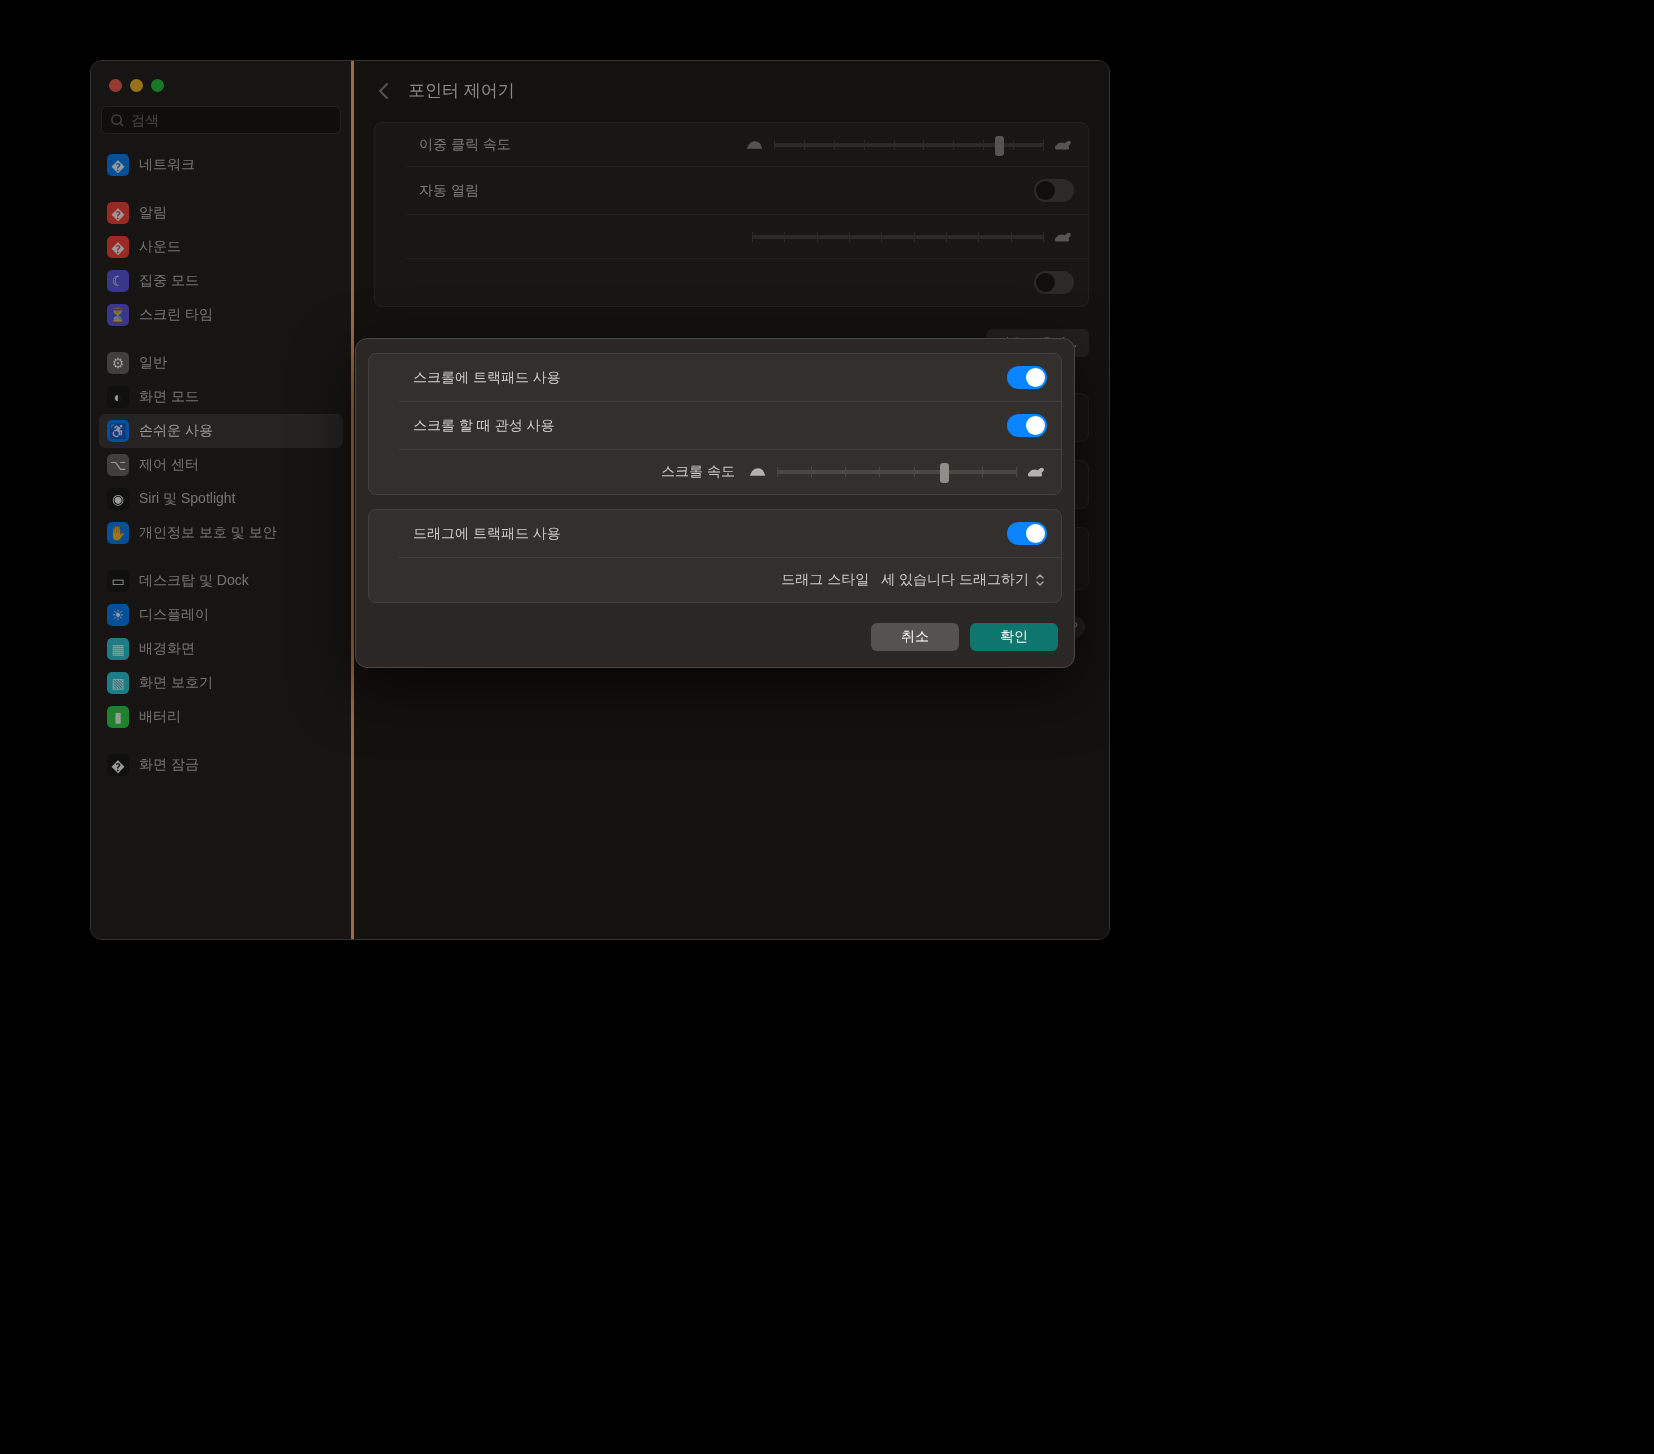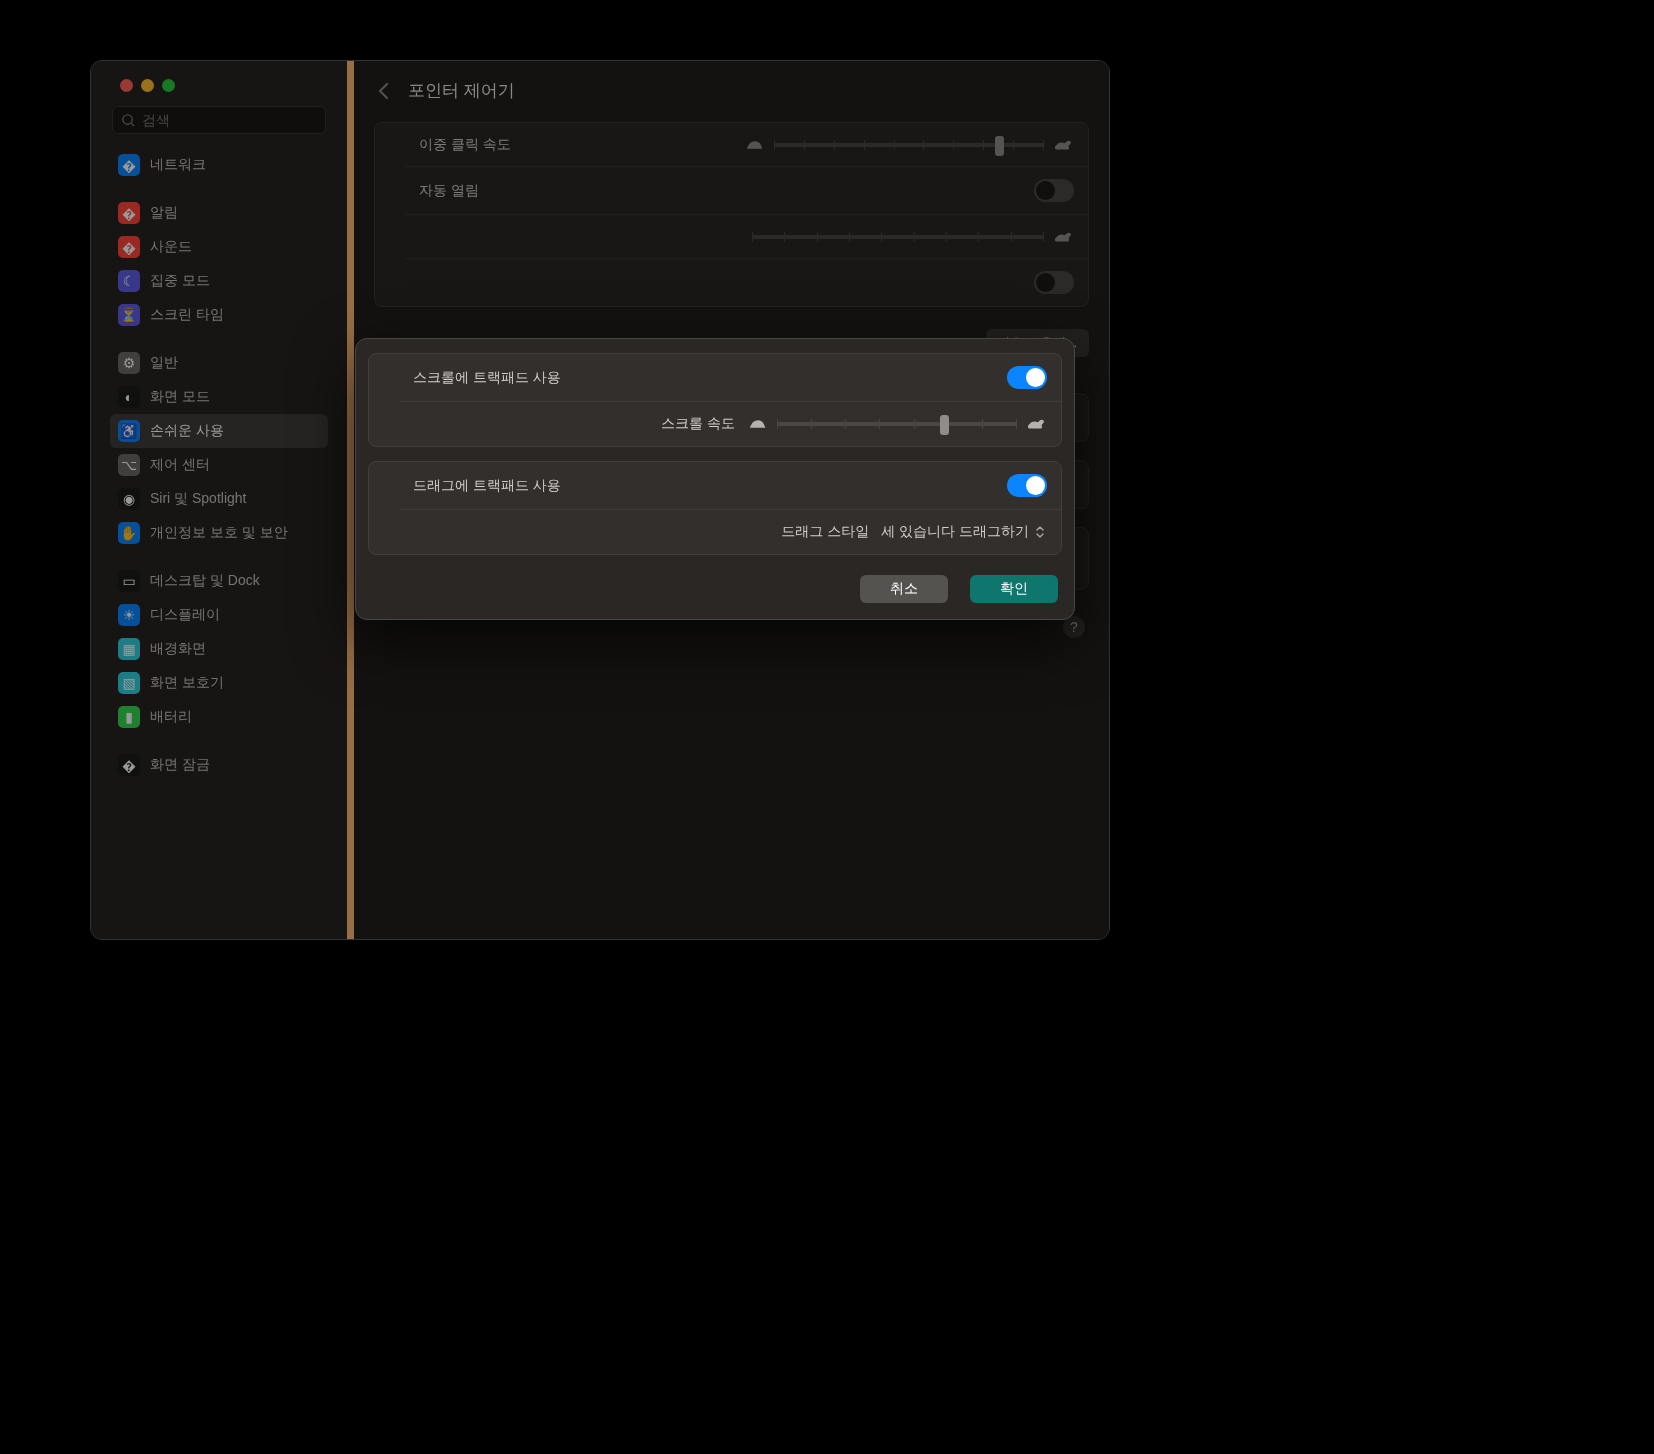--- a/index.html
+++ b/index.html
@@ -21,24 +21,24 @@
       background: #1c1a19;
       border-radius: 12px;
       border: 1px solid #353331;
       display: flex;
       overflow: hidden;
       box-shadow: 0 20px 60px rgba(0,0,0,0.8);
     }
     .sidebar {
       width: 263px;
       background: #262321;
-      border-right: 7px solid #fdba74;
+      border-right: 3px solid #fdba74;
       display: flex;
       flex-direction: column;
-      padding: 10px 19px;
+      padding: 10px 8px;
       overflow: hidden;
     }
     .traffic-lights {
       display: flex;
       gap: 8px;
       padding: 8px 10px 14px;
     }
     .tl { width: 13px; height: 13px; border-radius: 50%; }
     .tl-red { background: #ff5f57; }
     .tl-yellow { background: #febc2e; }
@@ -233,21 +233,21 @@
       background: #322f2c;
       border: 1px solid #43403c;
       border-radius: 8px;
       margin: 4px 0 14px;
     }
     .sheet .prow { border-bottom: 1px solid #403d39; }
     .sheet .prow:last-child { border-bottom: none; justify-content: flex-end; }
     .sheet-footer {
       display: flex;
       justify-content: flex-end;
-      gap: 22px;
+      gap: 11px;
       padding: 6px 4px 6px;
     }
     .btn {
       border: none;
       border-radius: 6px;
       padding: 5px 20px;
       font-size: 14px;
       color: #fff;
       min-width: 88px;
     }
@@ -483,20 +483,24 @@
     <div class="help-circle">?</div>
   </div>
 
   <div class="overlay"></div>
 </div>
 
 <div class="sheet">
   <div class="panel">
     <div class="prow">
       <div class="prow-label">스크롤에 트랙패드 사용</div>
+      <div class="toggle on"></div>
+    </div>
+    <div class="prow">
+      <div class="prow-label">스크롤 할 때 관성 사용</div>
       <div class="toggle on"></div>
     </div>
     <div class="prow">
       <div class="prow-label">스크롤 속도</div>
       <div class="slider-wrap short">
         <svg class="tortoise" viewBox="0 0 24 16">
             <path d="M3 12 Q6 4 12 4 Q18 4 20 12 L3 12 Z" fill="#b5b2ae"></path>
           </svg>
         <div class="slider-track">
           <div class="slider-ticks">

